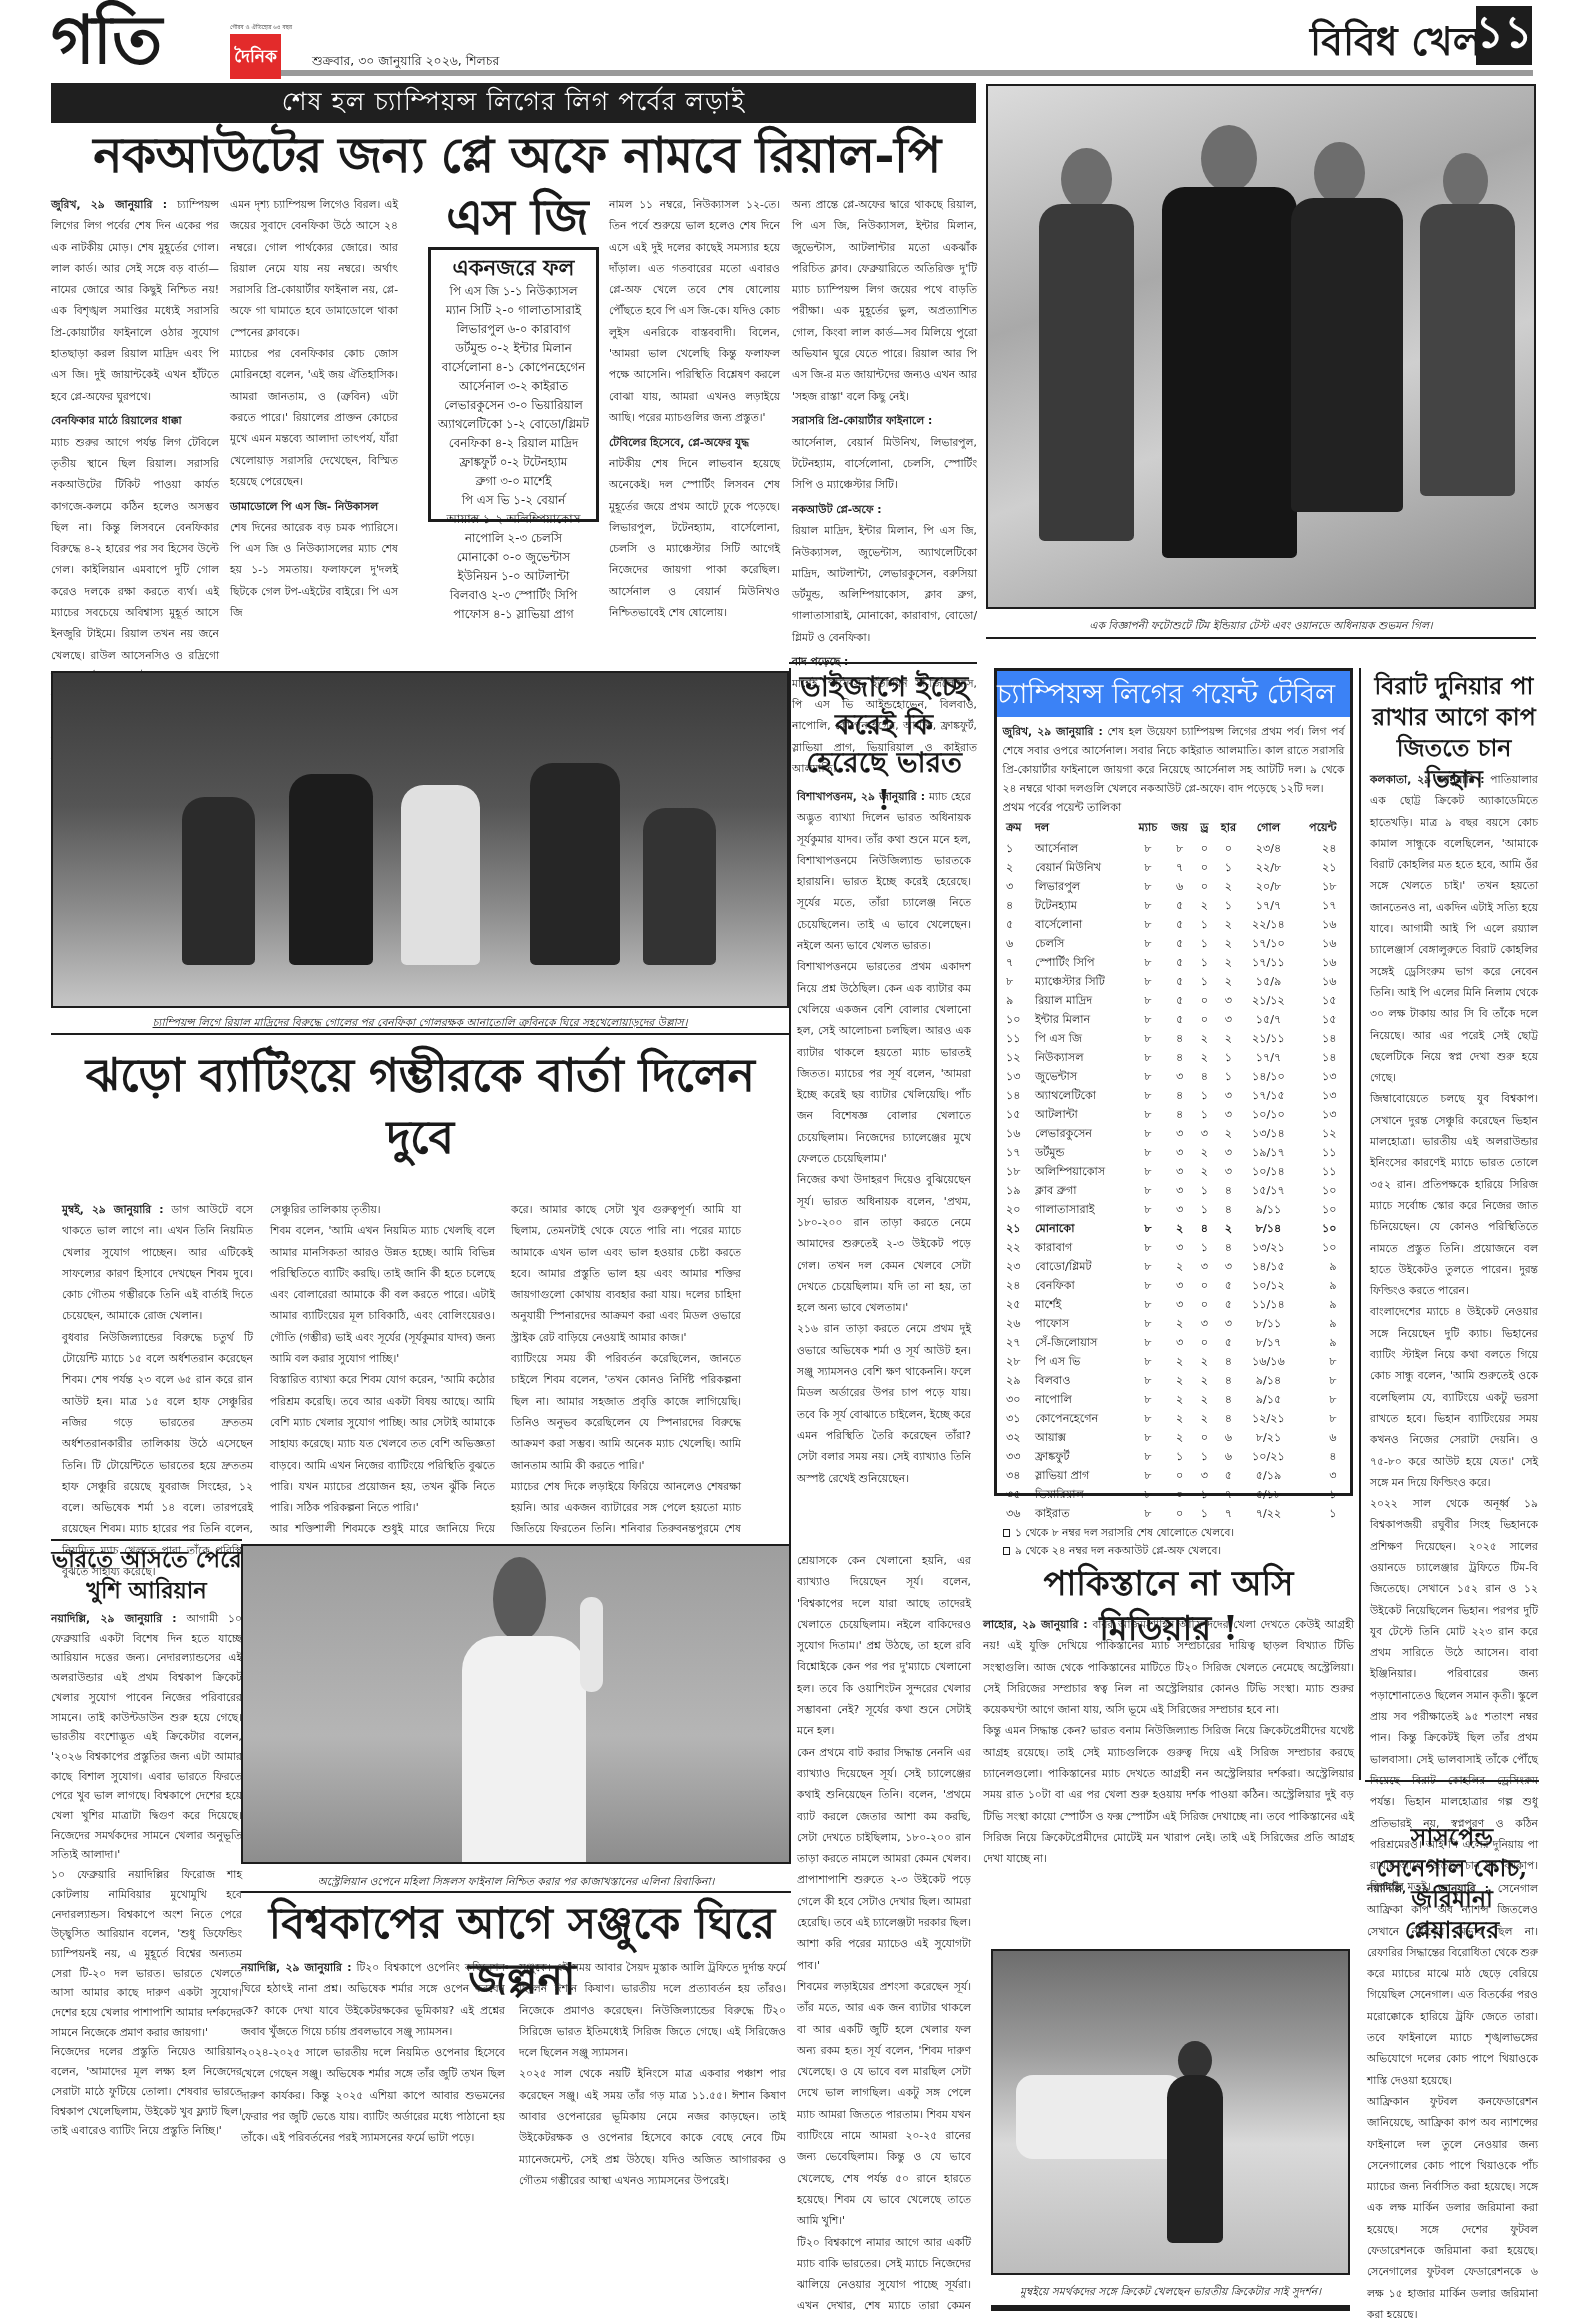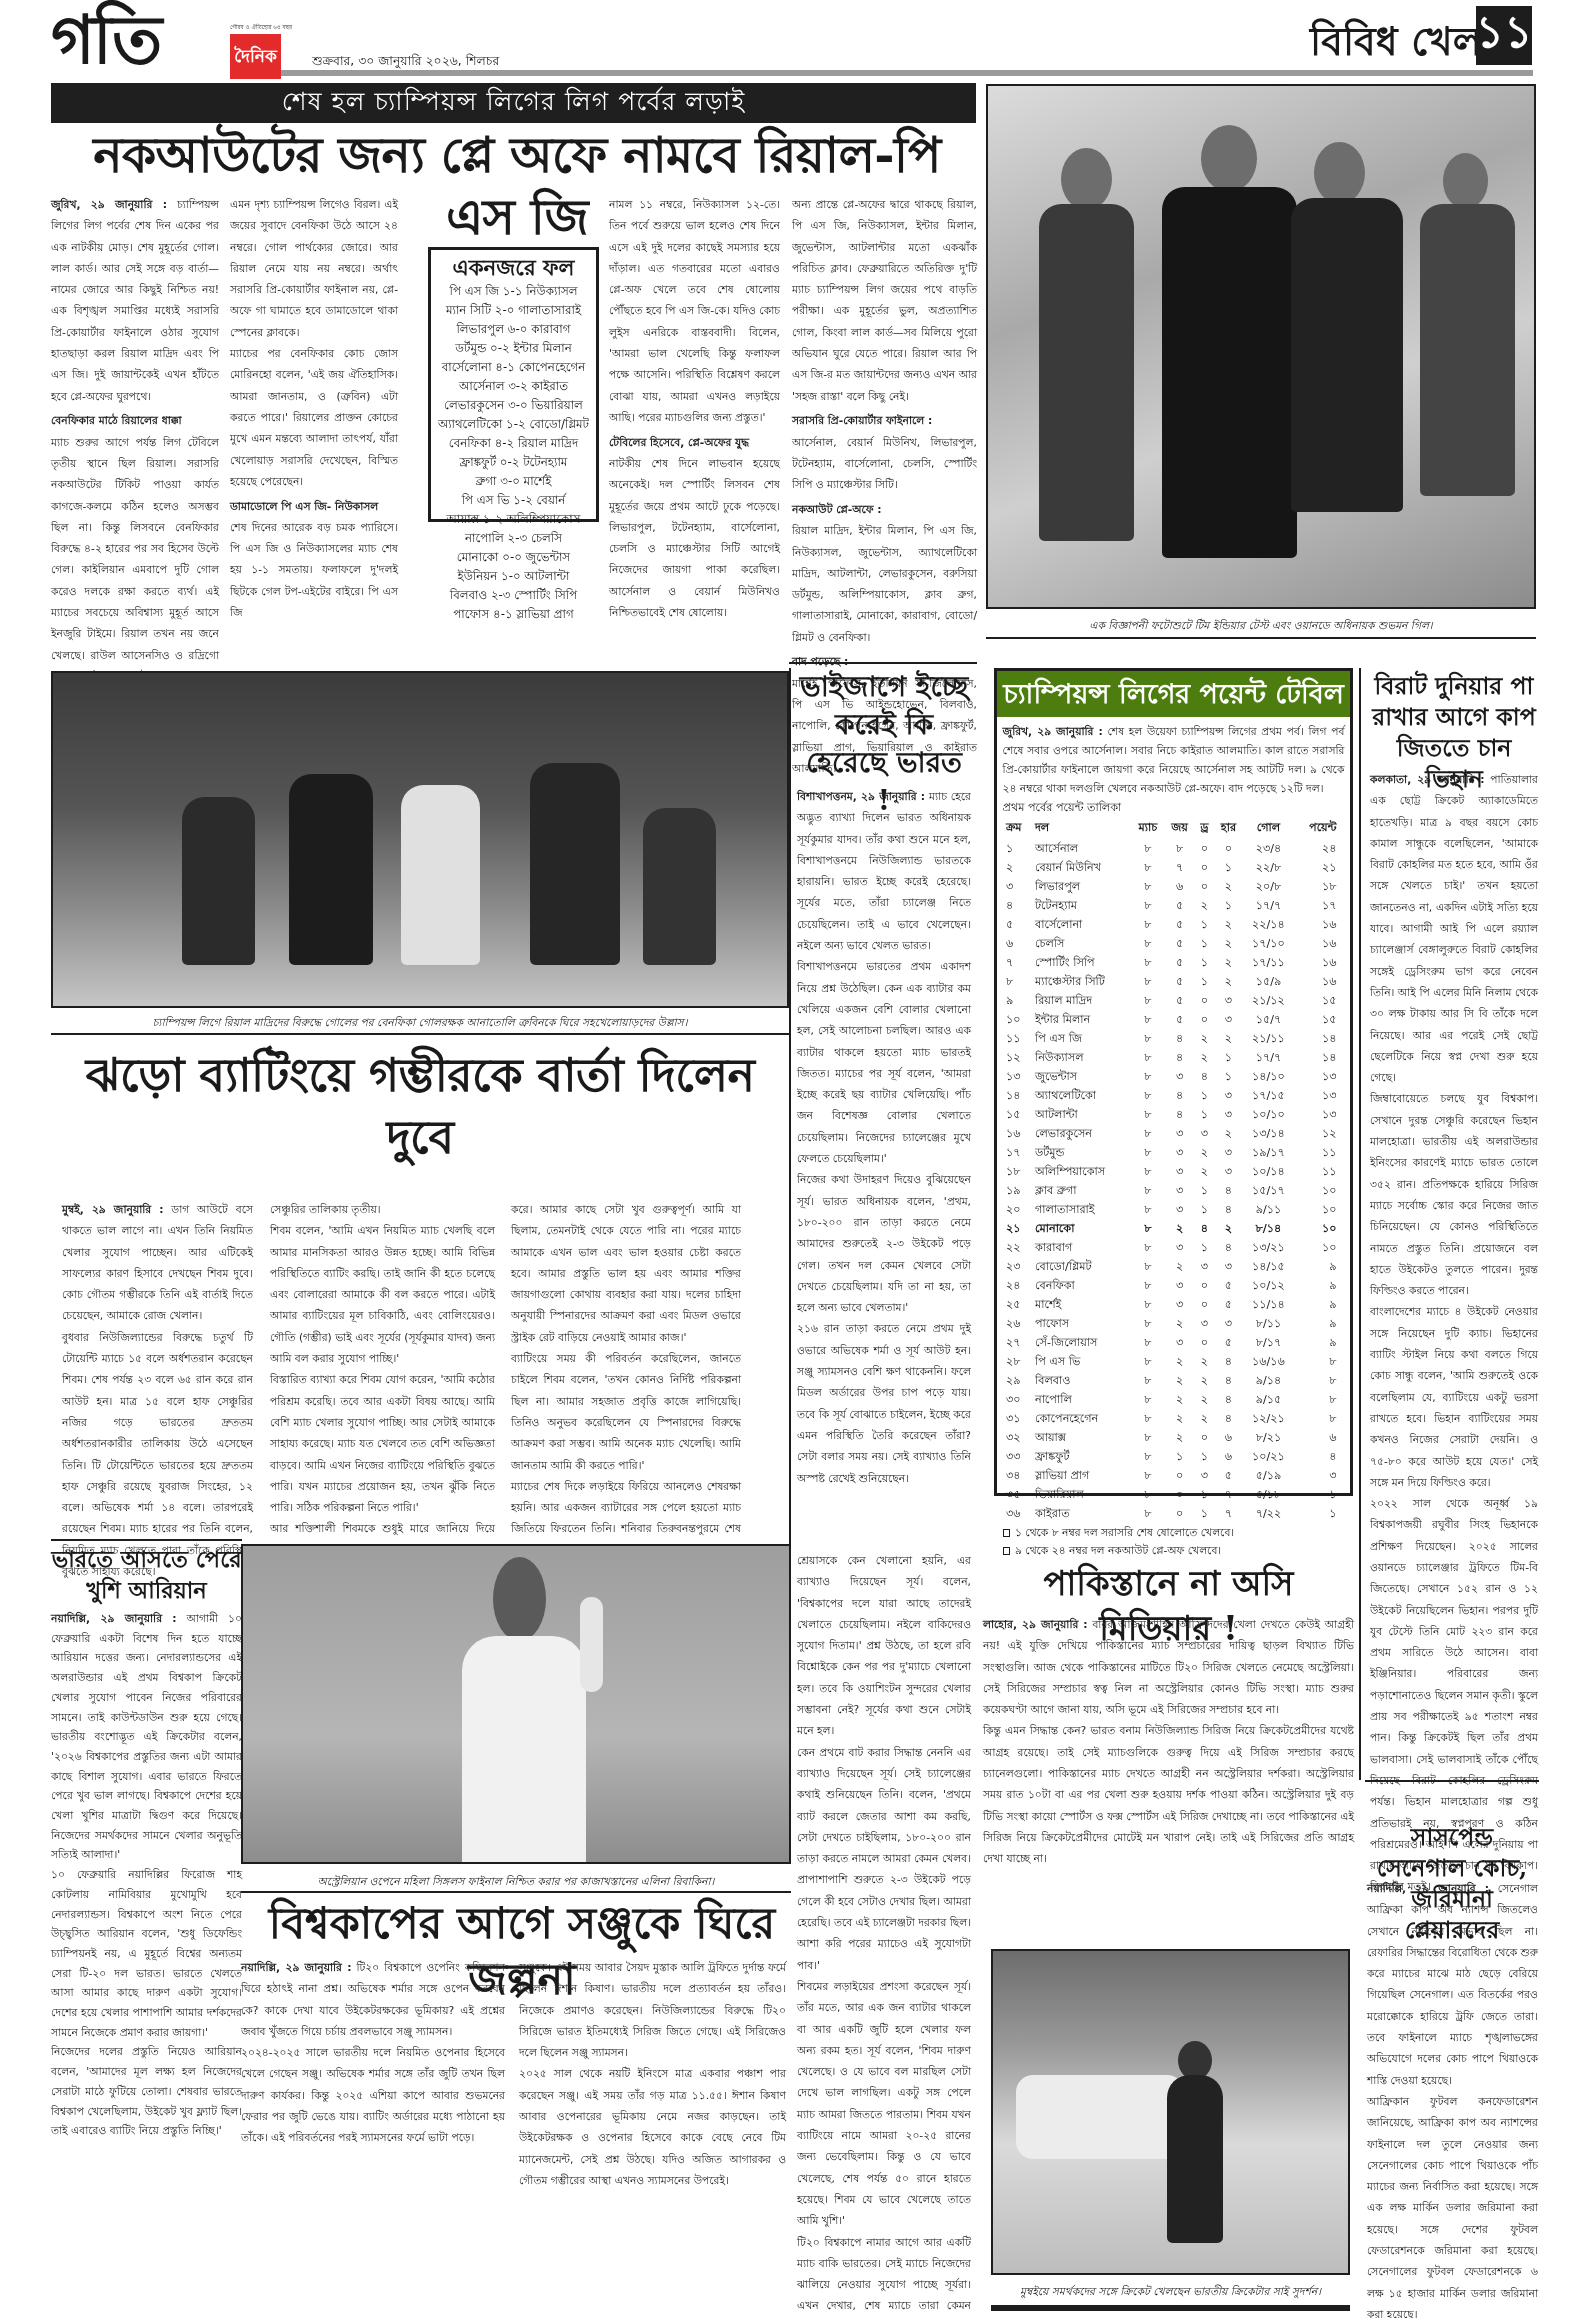--- a/index.html
+++ b/index.html
@@ -21,21 +21,21 @@
   .col-text .sub { font-weight: bold; margin: 3.4px 0 0; }
   .box { border: 3.9px solid #1d1d1d; background: #fff; }
   .box-title { font-size: 21.3px; font-weight: bold; text-align: center; line-height: 29px; }
   .box-line { font-size: 11.8px; line-height: 19px; text-align: center; white-space: nowrap; }
   .photo { background: linear-gradient(160deg,#dcdcdc 0%,#a9a9a9 35%,#cfcfcf 60%,#8c8c8c 100%); border: 2.2px solid #1d1d1d; overflow: hidden; }
   .photo .fig { position: absolute; background: #2a2a2a; border-radius: 22.5px 22.5px 5.6px 5.6px; }
   .photo .head { position: absolute; background: #6d6d6d; border-radius: 50%; }
   .caption { font-size: 10.7px; font-style: italic; text-align: center; color: #222; }
   .hr { height: 3.4px; background: #1d1d1d; }
   .hr-thin { height: 2.2px; background: #1d1d1d; }
-  .pt-header { background: #4d7c0f; color: #fff; font-size: 27px; font-weight: bold; text-align: center; line-height: 46px; }
+  .pt-header { background: #3b82f6; color: #fff; font-size: 27px; font-weight: normal; line-height: 46px; }
   table.pt { border-collapse: collapse; font-size: 11.2px; width: 100%; }
   table.pt th { text-align: left; font-weight: bold; padding: 1.7px 3.4px; font-size: 11.2px; }
   table.pt td { padding: 0 3.4px; height: 18.5px; }
   table.pt td.n { text-align: center; }
   table.pt th.n { text-align: center; }
   table.pt td.pts, table.pt th.pts { text-align: right; padding-right: 7.9px; }
   table.pt tr.bold td { font-weight: bold; }
   .note { font-size: 10.7px; line-height: 18px; }
   .note .sq { display: inline-block; width: 7.9px; height: 7.9px; border: 1.1px solid #1d1d1d; margin-right: 4.5px; vertical-align: middle; }
   .h2 { font-weight: bold; text-align: center; }
@@ -120,21 +120,21 @@
 <div class="abs caption" style="left:986px;top:617px;width:550px;">এক বিজ্ঞাপনী ফটোশুটে টিম ইন্ডিয়ার টেস্ট এবং ওয়ানডে অধিনায়ক শুভমন গিল।</div>
 <div class="abs hr-thin" style="left:986px;top:637px;width:550px;"></div>
 
 <div class="abs photo" style="left:51px;top:671px;width:738px;height:337px;background:linear-gradient(180deg,#3b3b3b 0%,#555 40%,#8a8a8a 70%,#c6c6c6 100%);">
   <div class="fig" style="left:129px;top:124px;width:73px;height:168px;background:#2b2b2b;"></div>
   <div class="fig" style="left:236px;top:101px;width:84px;height:191px;background:#1c1c1c;"></div>
   <div class="fig" style="left:348px;top:112px;width:79px;height:180px;background:#e0e0e0;"></div>
   <div class="fig" style="left:477px;top:90px;width:90px;height:202px;background:#262626;"></div>
   <div class="fig" style="left:590px;top:135px;width:73px;height:157px;background:#333;"></div>
 </div>
-<div class="abs caption" style="left:51px;top:1014px;width:738px;">চ্যাম্পিয়ন্স লিগে রিয়াল মাদ্রিদের বিরুদ্ধে গোলের পর বেনফিকা গোলরক্ষক আনাতোলি ত্রুবিনকে ঘিরে সহখেলোয়াড়দের উল্লাস।</div>
+<div class="abs caption" style="left:51px;top:1014px;width:738px;text-decoration:underline;">চ্যাম্পিয়ন্স লিগে রিয়াল মাদ্রিদের বিরুদ্ধে গোলের পর বেনফিকা গোলরক্ষক আনাতোলি ত্রুবিনকে ঘিরে সহখেলোয়াড়দের উল্লাস।</div>
 <div class="abs hr-thin" style="left:51px;top:1033px;width:738px;"></div>
 
 <div class="abs vr" style="left:789px;top:668px;height:882px;"></div>
 <div class="abs hr-thin" style="left:789px;top:662px;width:188px;"></div>
 <div class="abs h2 serif" style="left:797px;top:668px;width:174px;font-size:28px;line-height:38px;">ভাইজাগে ইচ্ছে করেই কি হেরেছে ভারত !</div>
 <div class="abs col-text" style="left:797px;top:786px;width:174px;">
   <p><b>বিশাখাপত্তনম, ২৯ জানুয়ারি :</b> <span>ম্যাচ হেরে অদ্ভুত ব্যাখ্যা দিলেন ভারত অধিনায়ক সূর্যকুমার যাদব। তাঁর কথা শুনে মনে হল, বিশাখাপত্তনমে নিউজিল্যান্ড ভারতকে হারায়নি। ভারত ইচ্ছে করেই হেরেছে। সূর্যের মতে, তাঁরা চ্যালেঞ্জ নিতে চেয়েছিলেন। তাই এ ভাবে খেলেছেন। নইলে অন্য ভাবে খেলত ভারত।</span></p>
   <p>বিশাখাপত্তনমে ভারতের প্রথম একাদশ নিয়ে প্রশ্ন উঠেছিল। কেন এক ব্যাটার কম খেলিয়ে একজন বেশি বোলার খেলানো হল, সেই আলোচনা চলছিল। আরও এক ব্যাটার থাকলে হয়তো ম্যাচ ভারতই জিতত। ম্যাচের পর সূর্য বলেন, 'আমরা ইচ্ছে করেই ছয় ব্যাটার খেলিয়েছি। পাঁচ জন বিশেষজ্ঞ বোলার খেলাতে চেয়েছিলাম। নিজেদের চ্যালেঞ্জের মুখে ফেলতে চেয়েছিলাম।'</p>
   <p>নিজের কথা উদাহরণ দিয়েও বুঝিয়েছেন সূর্য। ভারত অধিনায়ক বলেন, 'প্রথম, ১৮০-২০০ রান তাড়া করতে নেমে আমাদের শুরুতেই ২-৩ উইকেট পড়ে গেল। তখন দল কেমন খেলবে সেটা দেখতে চেয়েছিলাম। যদি তা না হয়, তা হলে অন্য ভাবে খেলতাম।'</p>
   <p>২১৬ রান তাড়া করতে নেমে প্রথম দুই ওভারে অভিষেক শর্মা ও সূর্য আউট হন। সঞ্জু স্যামসনও বেশি ক্ষণ থাকেননি। ফলে মিডল অর্ডারের উপর চাপ পড়ে যায়। তবে কি সূর্য বোঝাতে চাইলেন, ইচ্ছে করে এমন পরিস্থিতি তৈরি করেছেন তাঁরা? সেটা বলার সময় নয়। সেই ব্যাখ্যাও তিনি অস্পষ্ট রেখেই শুনিয়েছেন।</p>

